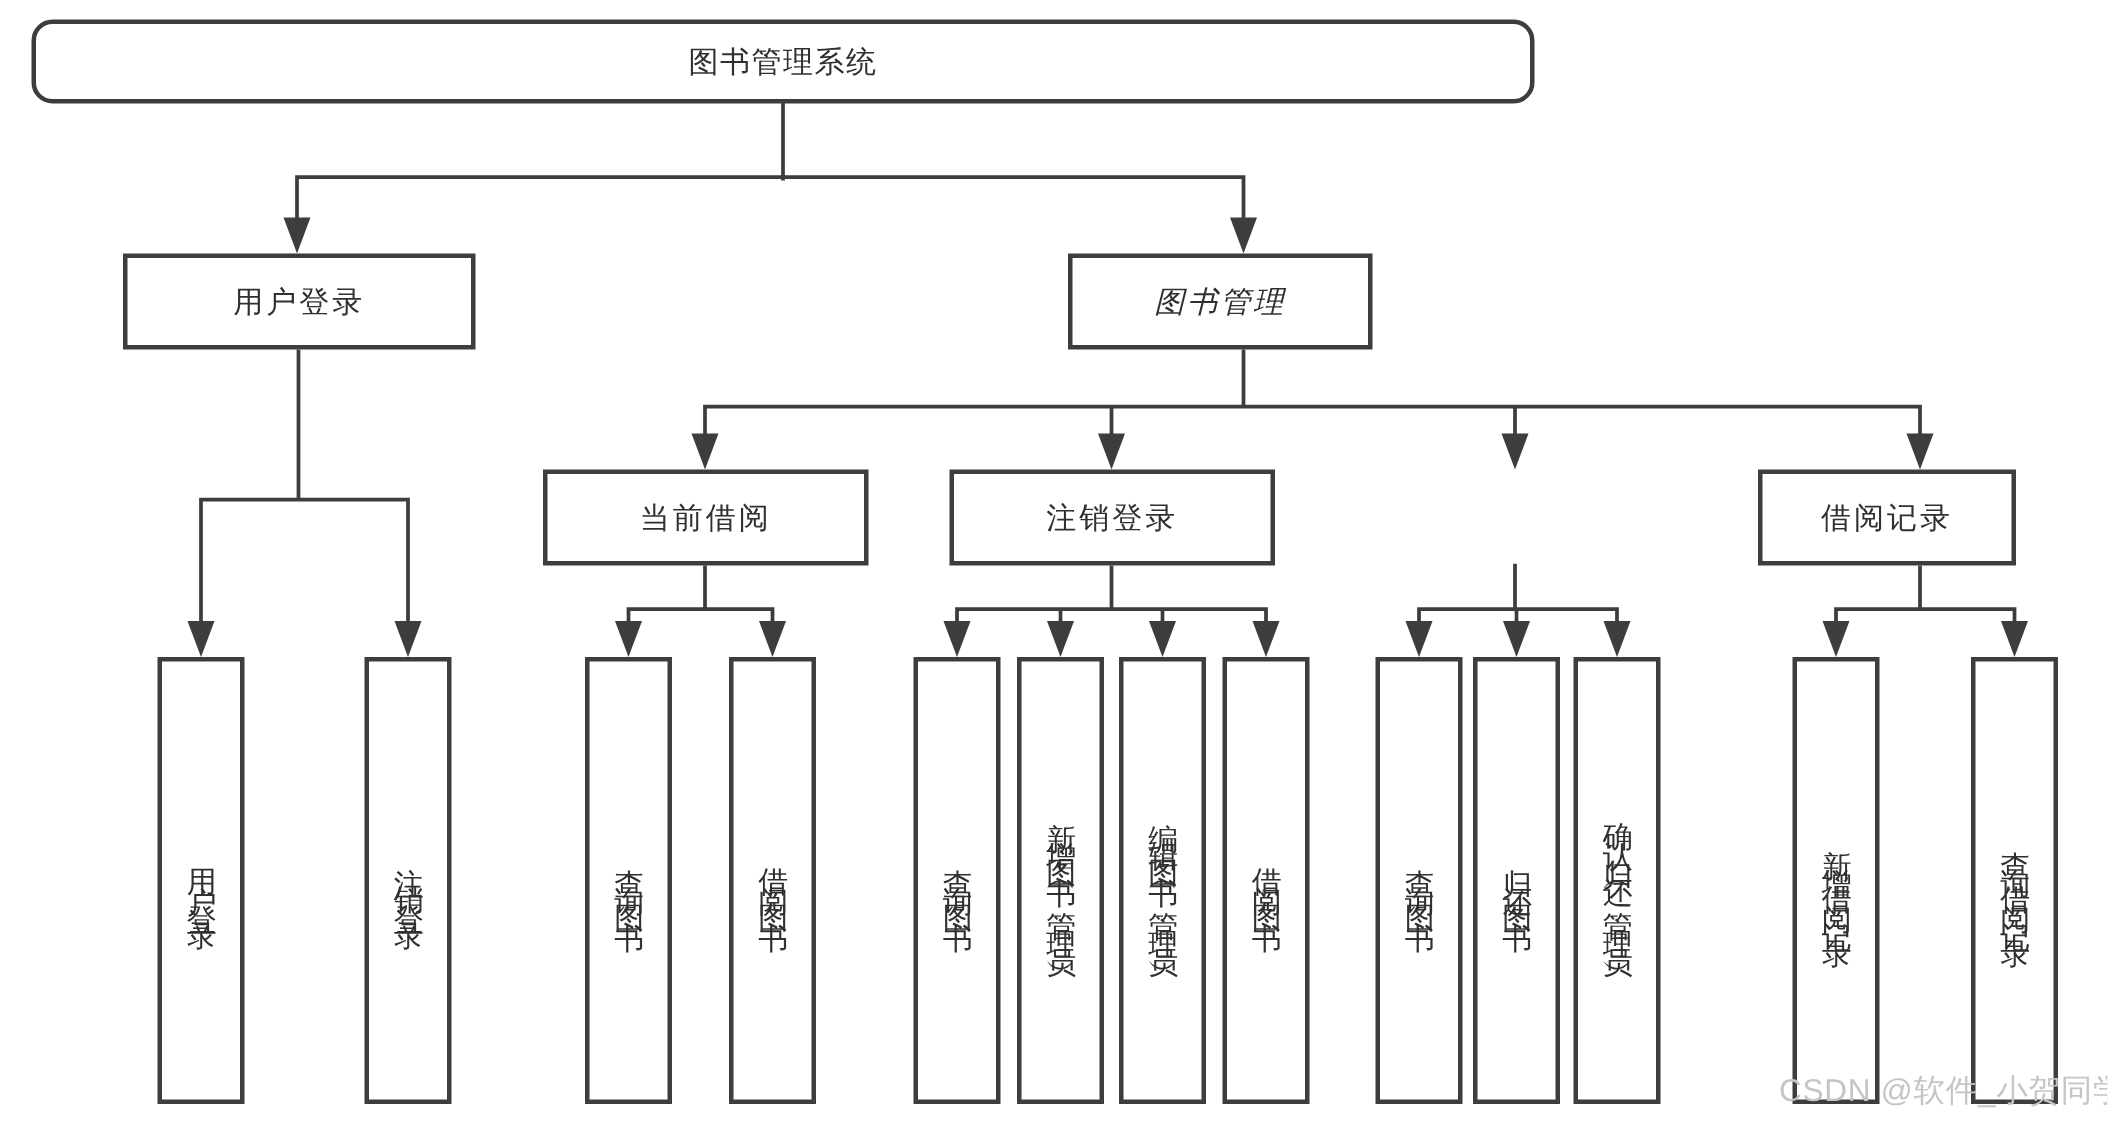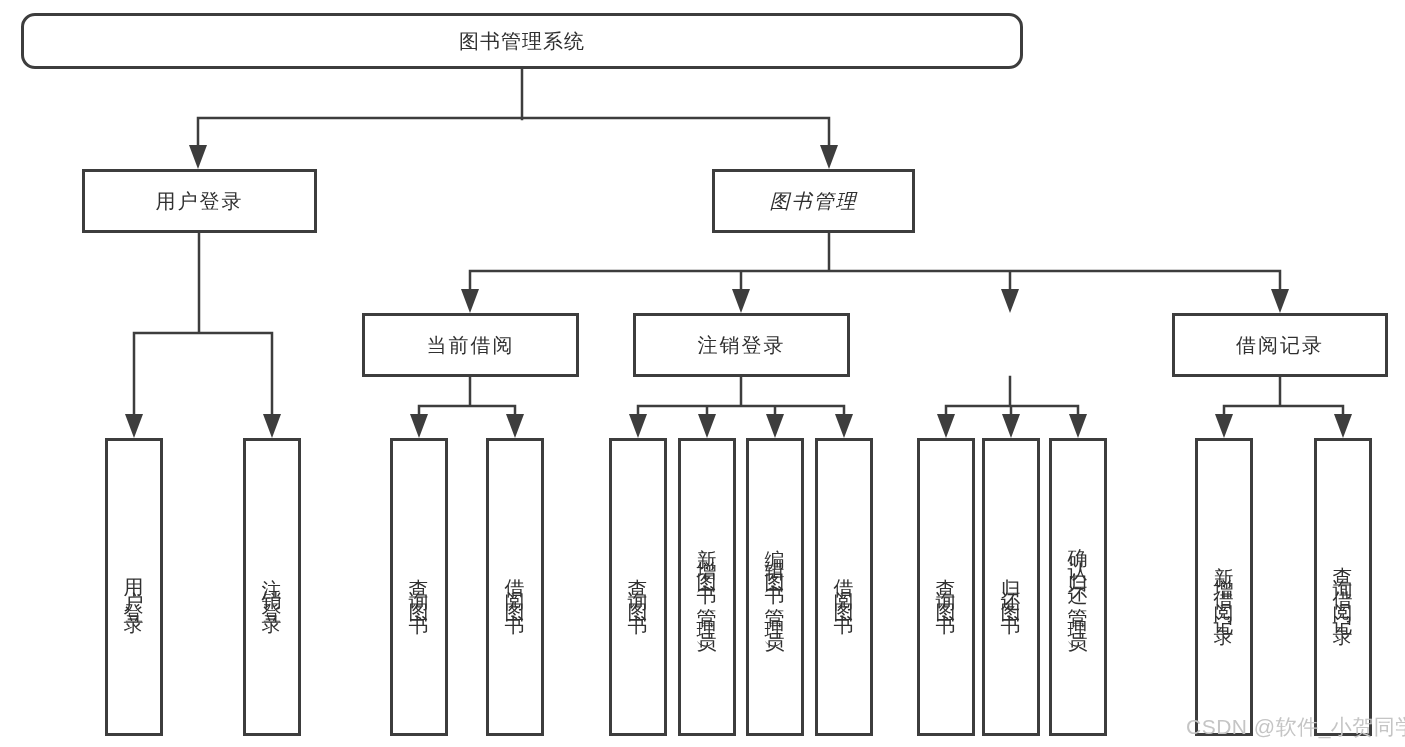--- a/index.html
+++ b/index.html
@@ -95,21 +95,21 @@
     <path class="arrow" d="M1215 414 L1233 414 L1224 438 Z M1334 414 L1352 414 L1343 438 Z"></path>
   </svg>
 
   <div class="node root" style="left:21px; top:13px; width:1002px; height:56px;border-radius:14px;">图书管理系统</div>
 
   <div class="node" style="left:82px; top:169px; width:235px; height:64px;">用户登录</div>
   <div class="node" style="left:712px; top:169px; width:203px; height:64px;font-style:italic;">图书管理</div>
 
   <div class="node" style="left:362px; top:313px; width:217px; height:64px;">当前借阅</div>
   <div class="node" style="left:633px; top:313px; width:217px; height:64px;">注销登录</div>
-  <div class="node" style="left:1172px; top:313px; width:216px; height:64px;">借阅记录</div>
+  <div class="node" style="left:1172px; top:313px; width:172px; height:64px;">借阅记录</div>
 
   <div class="node leaf" style="left:105px; top:438px; width:58px; height:298px;">用户登录</div>
   <div class="node leaf" style="left:243px; top:438px; width:58px; height:298px;">注销登录</div>
 
   <div class="node leaf" style="left:390px; top:438px; width:58px; height:298px;">查询图书</div>
   <div class="node leaf" style="left:486px; top:438px; width:58px; height:298px;">借阅图书</div>
 
   <div class="node leaf" style="left:609px; top:438px; width:58px; height:298px;">查询图书</div>
   <div class="node leaf" style="left:678px; top:438px; width:58px; height:298px;">新增图书（管理员）</div>
   <div class="node leaf" style="left:746px; top:438px; width:58px; height:298px;">编辑图书（管理员）</div>

